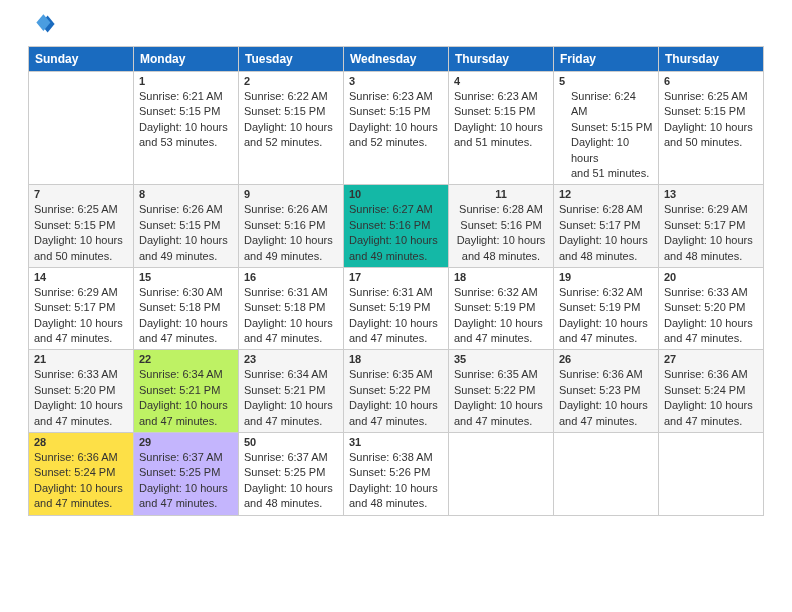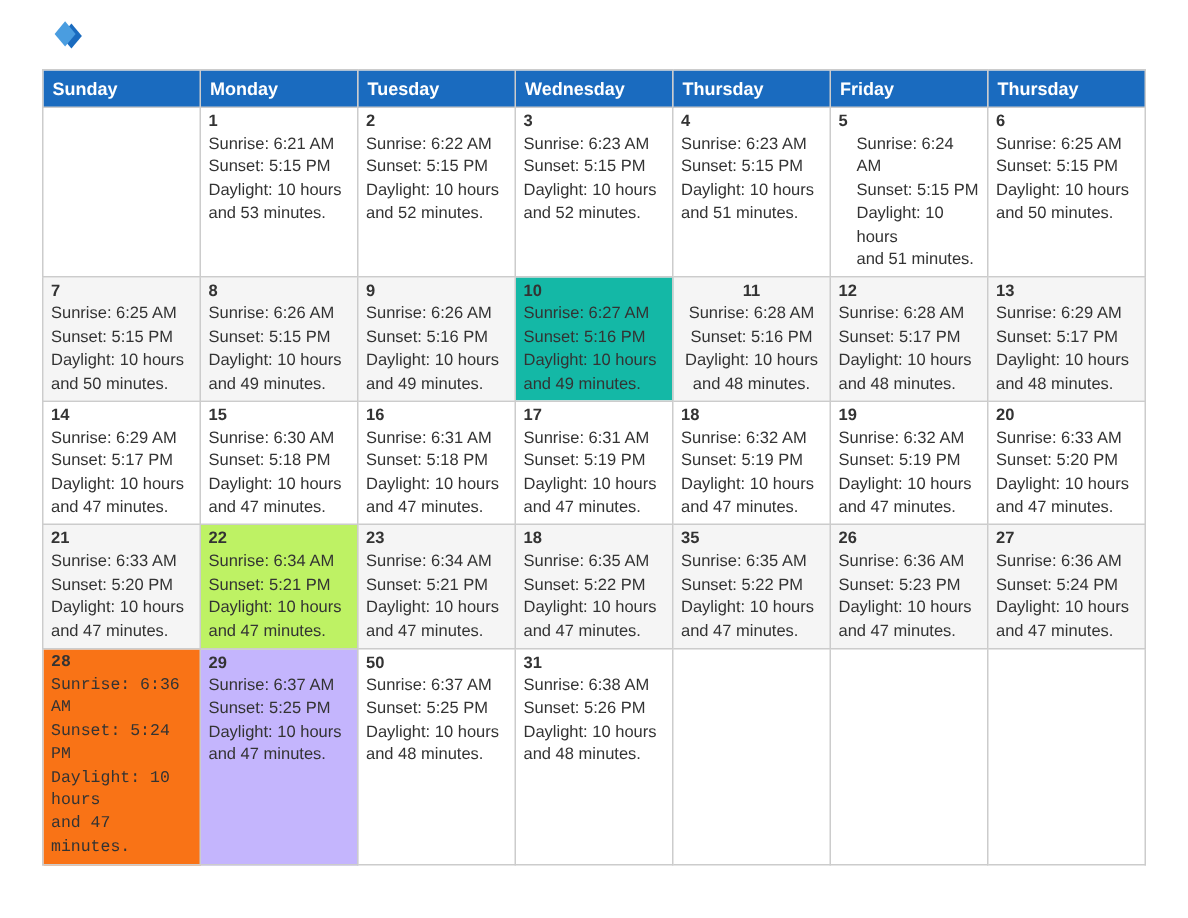--- a/index.html
+++ b/index.html
@@ -318,21 +318,21 @@
           </td>
           <td style="background-color: rgb(245, 245, 245);">
             <div class="day-number">27</div>
             <div class="day-info" style="white-space: pre-line;">Sunrise: 6:36 AM
 Sunset: 5:24 PM
 Daylight: 10 hours
 and 47 minutes.</div>
           </td>
         </tr>
         <tr>
-          <td style="background-color: #f97316; font-family: Liberation Mono, monospace;">
+          <td style="background-color: #fde047;">
             <div class="day-number">28</div>
             <div class="day-info" style="white-space: pre-line;">Sunrise: 6:36 AM
 Sunset: 5:24 PM
 Daylight: 10 hours
 and 47 minutes.</div>
           </td>
           <td style="background-color: #c4b5fd;">
             <div class="day-number">29</div>
             <div class="day-info" style="white-space: pre-line;">Sunrise: 6:37 AM
 Sunset: 5:25 PM

